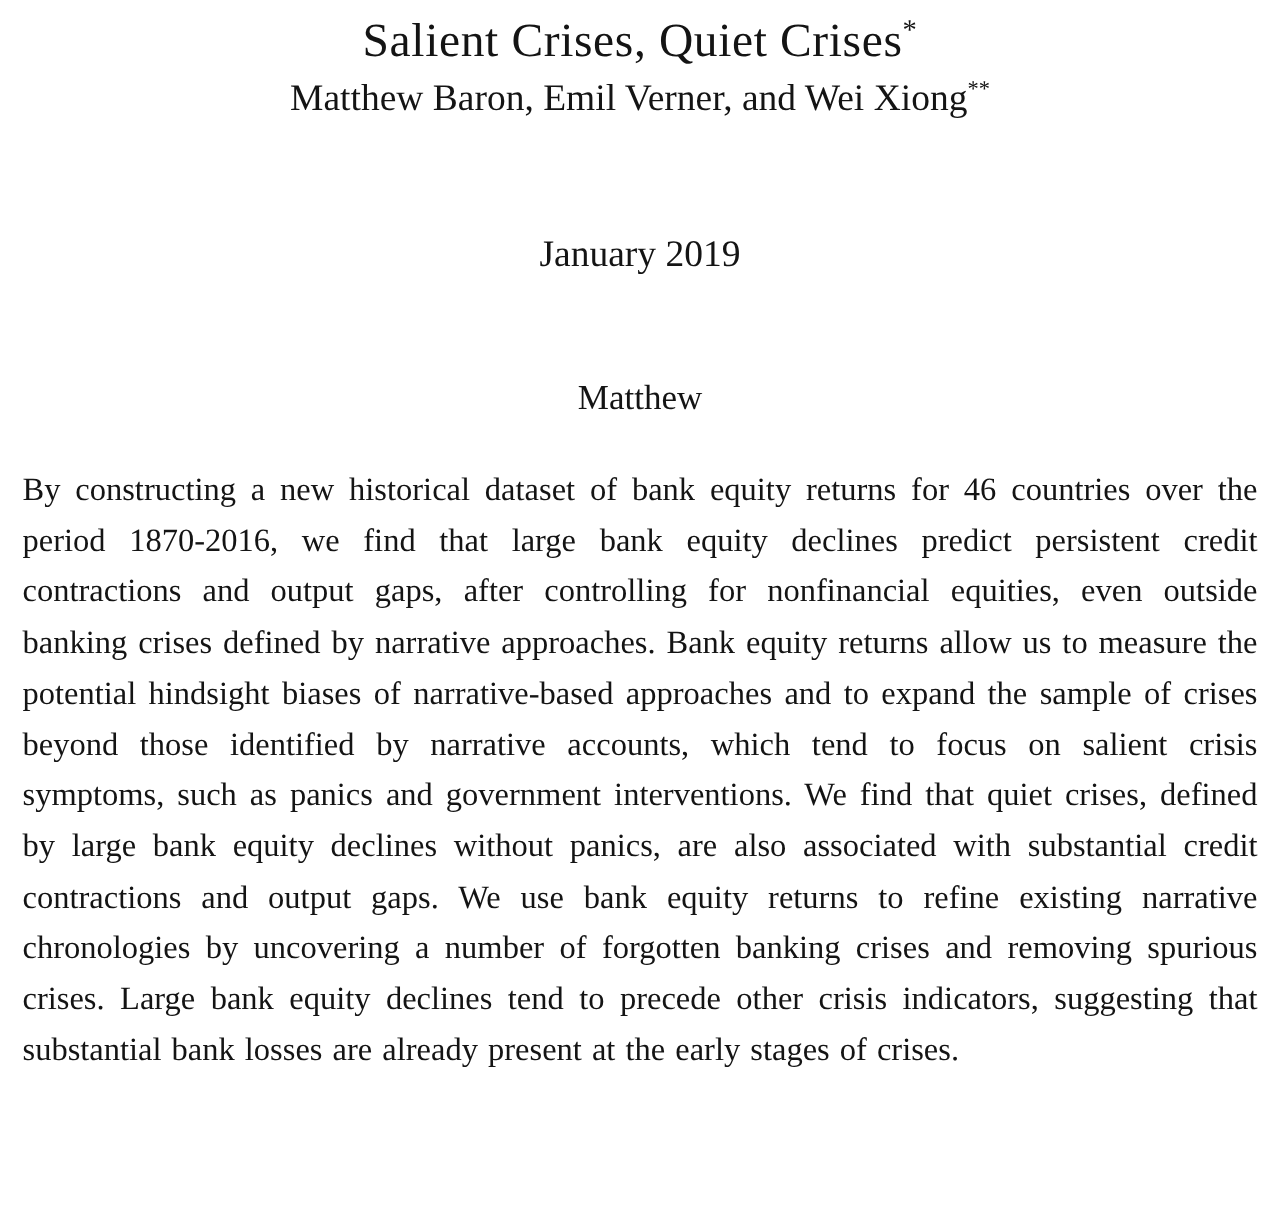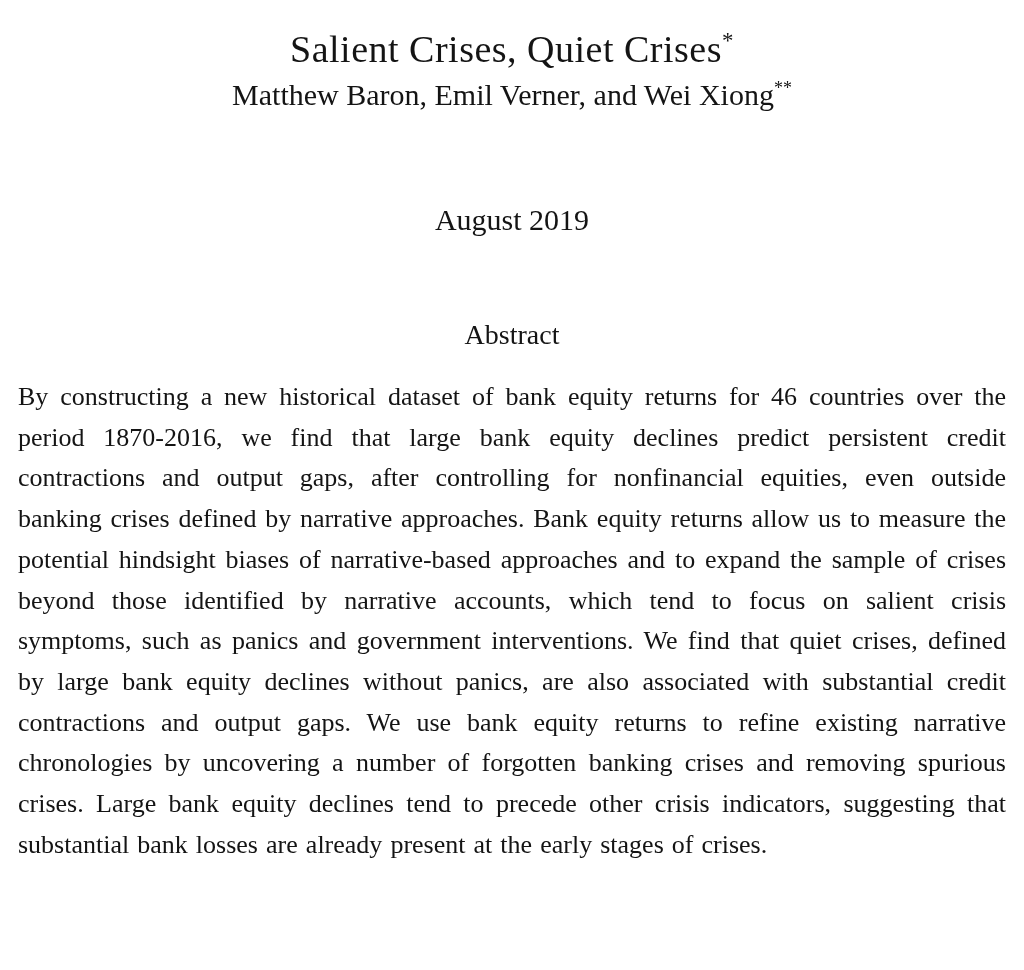--- a/index.html
+++ b/index.html
@@ -10,21 +10,21 @@
     overflow: hidden;
     font-family: "Liberation Serif", "DejaVu Serif", serif;
     color: #141414;
   }
   .page {
     width: 1024px;
     height: 970px;
     padding: 0 18px;
   }
   .title {
-    margin-top: 24px;
+    margin-top: 8px;
     text-align: center;
     font-size: 38px;
     font-weight: 400;
     line-height: 50px;
     letter-spacing: 0.5px;
   }
   .title sup, .authors sup {
     font-size: 60%;
     vertical-align: super;
     line-height: 0;
@@ -40,36 +40,36 @@
     font-size: 30px;
     line-height: 40px;
   }
   .abstract-heading {
     margin-top: 76px;
     text-align: center;
     font-size: 28px;
     line-height: 38px;
   }
   .abstract {
-    margin-top: 23px;
+    margin-top: 34px;
     font-size: 26px;
     line-height: 40.7px;
     text-align: justify;
     text-justify: inter-word;
     word-spacing: 0.06em;
   }
 </style>
 </head>
 <body>
 
 <div class="page">
 
   <h1 class="title"><span>Salient Crises, Quiet Crises</span><sup>*</sup></h1>
 
   <div class="authors"><span>Matthew Baron, Emil Verner, and Wei Xiong</span><sup>**</sup></div>
 
-  <div class="date">August 2019</div>
+  <div class="date">January 2019</div>
 
-  <div class="abstract-heading">Abstract</div>
+  <div class="abstract-heading">Matthew</div>
 
   <p class="abstract">By constructing a new historical dataset of bank equity returns for 46 countries over the period 1870-2016, we find that large bank equity declines predict persistent credit contractions and output gaps, after controlling for nonfinancial equities, even outside banking crises defined by narrative approaches. Bank equity returns allow us to measure the potential hindsight biases of narrative-based approaches and to expand the sample of crises beyond those identified by narrative accounts, which tend to focus on salient crisis symptoms, such as panics and government interventions. We find that quiet crises, defined by large bank equity declines without panics, are also associated with substantial credit contractions and output gaps. We use bank equity returns to refine existing narrative chronologies by uncovering a number of forgotten banking crises and removing spurious crises. Large bank equity declines tend to precede other crisis indicators, suggesting that substantial bank losses are already present at the early stages of crises.</p>
 
 </div>
 
 </body></html>

